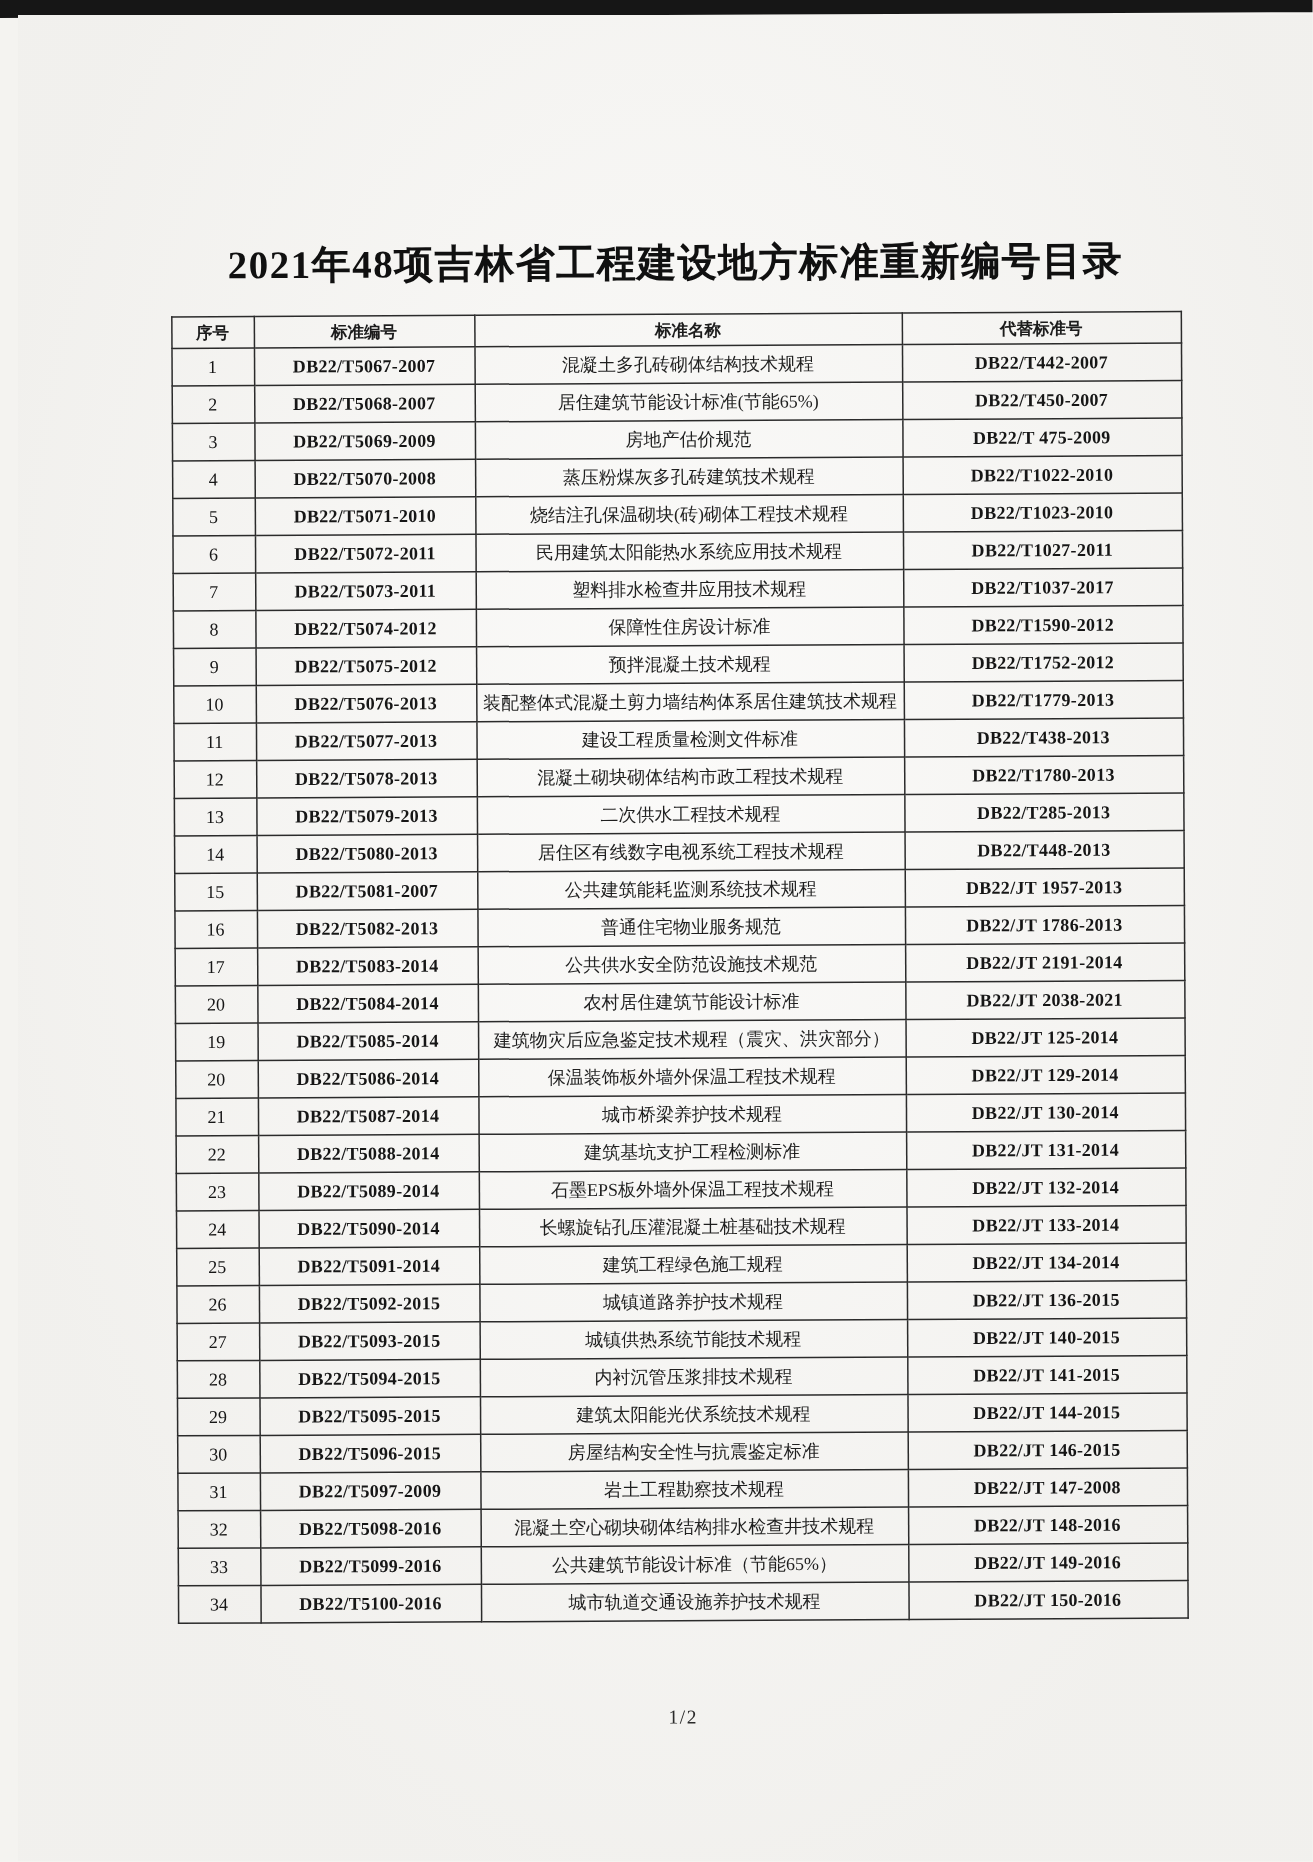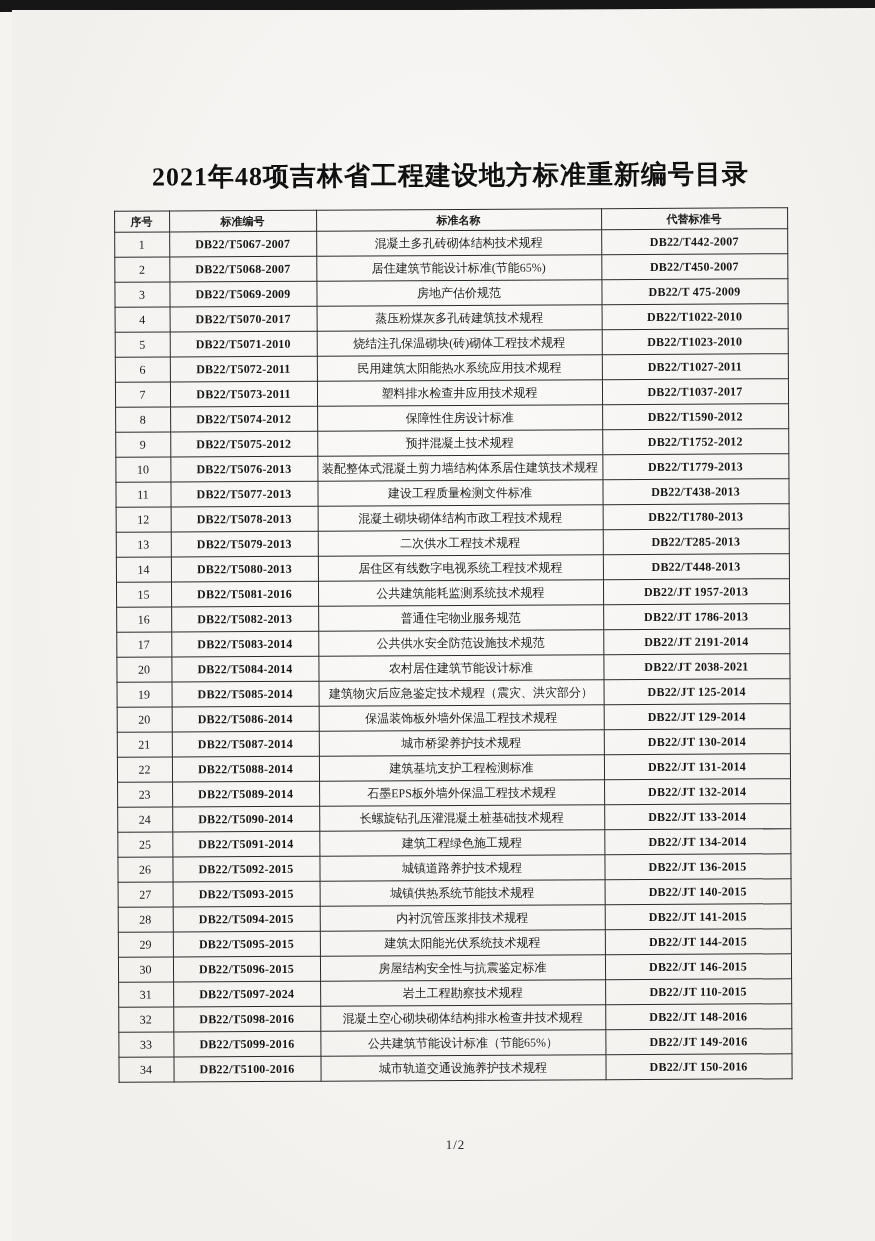--- a/index.html
+++ b/index.html
@@ -140,21 +140,21 @@
             <td class="col-replace">DB22/T450-2007</td>
           </tr>
           <tr>
             <td class="col-num">3</td>
             <td class="col-code">DB22/T5069-2009</td>
             <td class="col-name">房地产估价规范</td>
             <td class="col-replace">DB22/T 475-2009</td>
           </tr>
           <tr>
             <td class="col-num">4</td>
-            <td class="col-code">DB22/T5070-2017</td>
+            <td class="col-code">DB22/T5070-2008</td>
             <td class="col-name">蒸压粉煤灰多孔砖建筑技术规程</td>
             <td class="col-replace">DB22/T1022-2010</td>
           </tr>
           <tr>
             <td class="col-num">5</td>
             <td class="col-code">DB22/T5071-2010</td>
             <td class="col-name">烧结注孔保温砌块(砖)砌体工程技术规程</td>
             <td class="col-replace">DB22/T1023-2010</td>
           </tr>
           <tr>
@@ -206,21 +206,21 @@
             <td class="col-replace">DB22/T285-2013</td>
           </tr>
           <tr>
             <td class="col-num">14</td>
             <td class="col-code">DB22/T5080-2013</td>
             <td class="col-name">居住区有线数字电视系统工程技术规程</td>
             <td class="col-replace">DB22/T448-2013</td>
           </tr>
           <tr>
             <td class="col-num">15</td>
-            <td class="col-code">DB22/T5081-2016</td>
+            <td class="col-code">DB22/T5081-2007</td>
             <td class="col-name">公共建筑能耗监测系统技术规程</td>
             <td class="col-replace">DB22/JT 1957-2013</td>
           </tr>
           <tr>
             <td class="col-num">16</td>
             <td class="col-code">DB22/T5082-2013</td>
             <td class="col-name">普通住宅物业服务规范</td>
             <td class="col-replace">DB22/JT 1786-2013</td>
           </tr>
           <tr>
@@ -302,23 +302,23 @@
             <td class="col-replace">DB22/JT 144-2015</td>
           </tr>
           <tr>
             <td class="col-num">30</td>
             <td class="col-code">DB22/T5096-2015</td>
             <td class="col-name">房屋结构安全性与抗震鉴定标准</td>
             <td class="col-replace">DB22/JT 146-2015</td>
           </tr>
           <tr>
             <td class="col-num">31</td>
-            <td class="col-code">DB22/T5097-2024</td>
+            <td class="col-code">DB22/T5097-2009</td>
             <td class="col-name">岩土工程勘察技术规程</td>
-            <td class="col-replace">DB22/JT 110-2015</td>
+            <td class="col-replace">DB22/JT 147-2008</td>
           </tr>
           <tr>
             <td class="col-num">32</td>
             <td class="col-code">DB22/T5098-2016</td>
             <td class="col-name">混凝土空心砌块砌体结构排水检查井技术规程</td>
             <td class="col-replace">DB22/JT 148-2016</td>
           </tr>
           <tr>
             <td class="col-num">33</td>
             <td class="col-code">DB22/T5099-2016</td>

